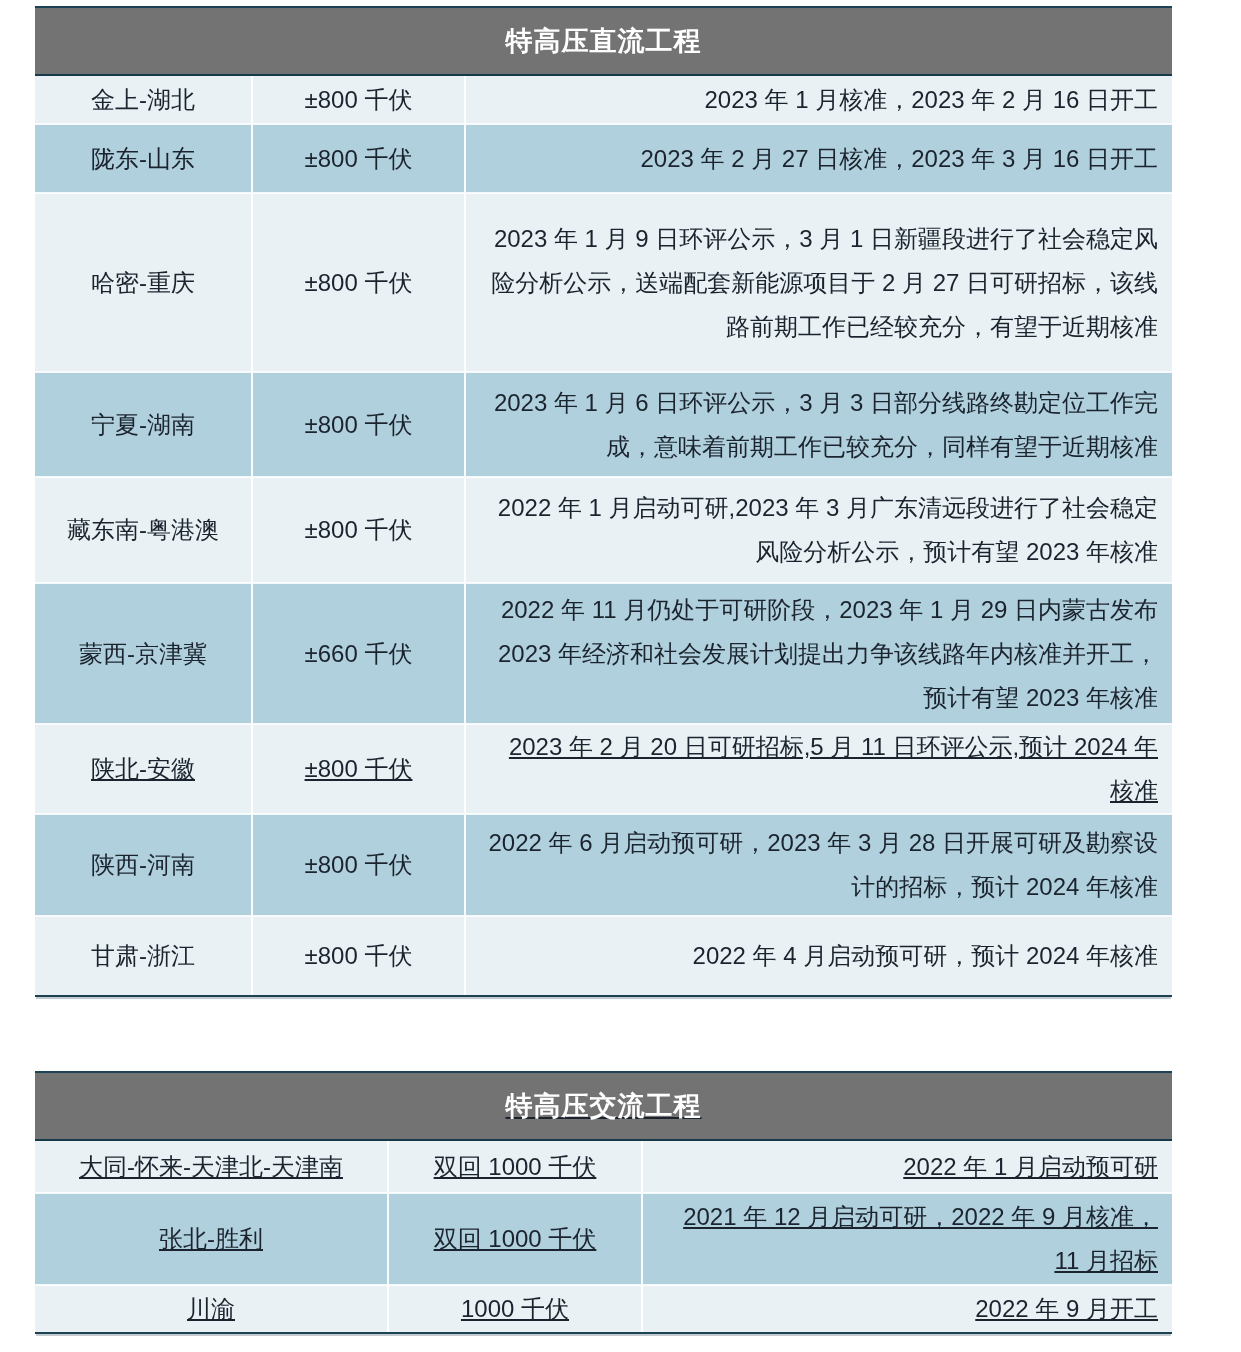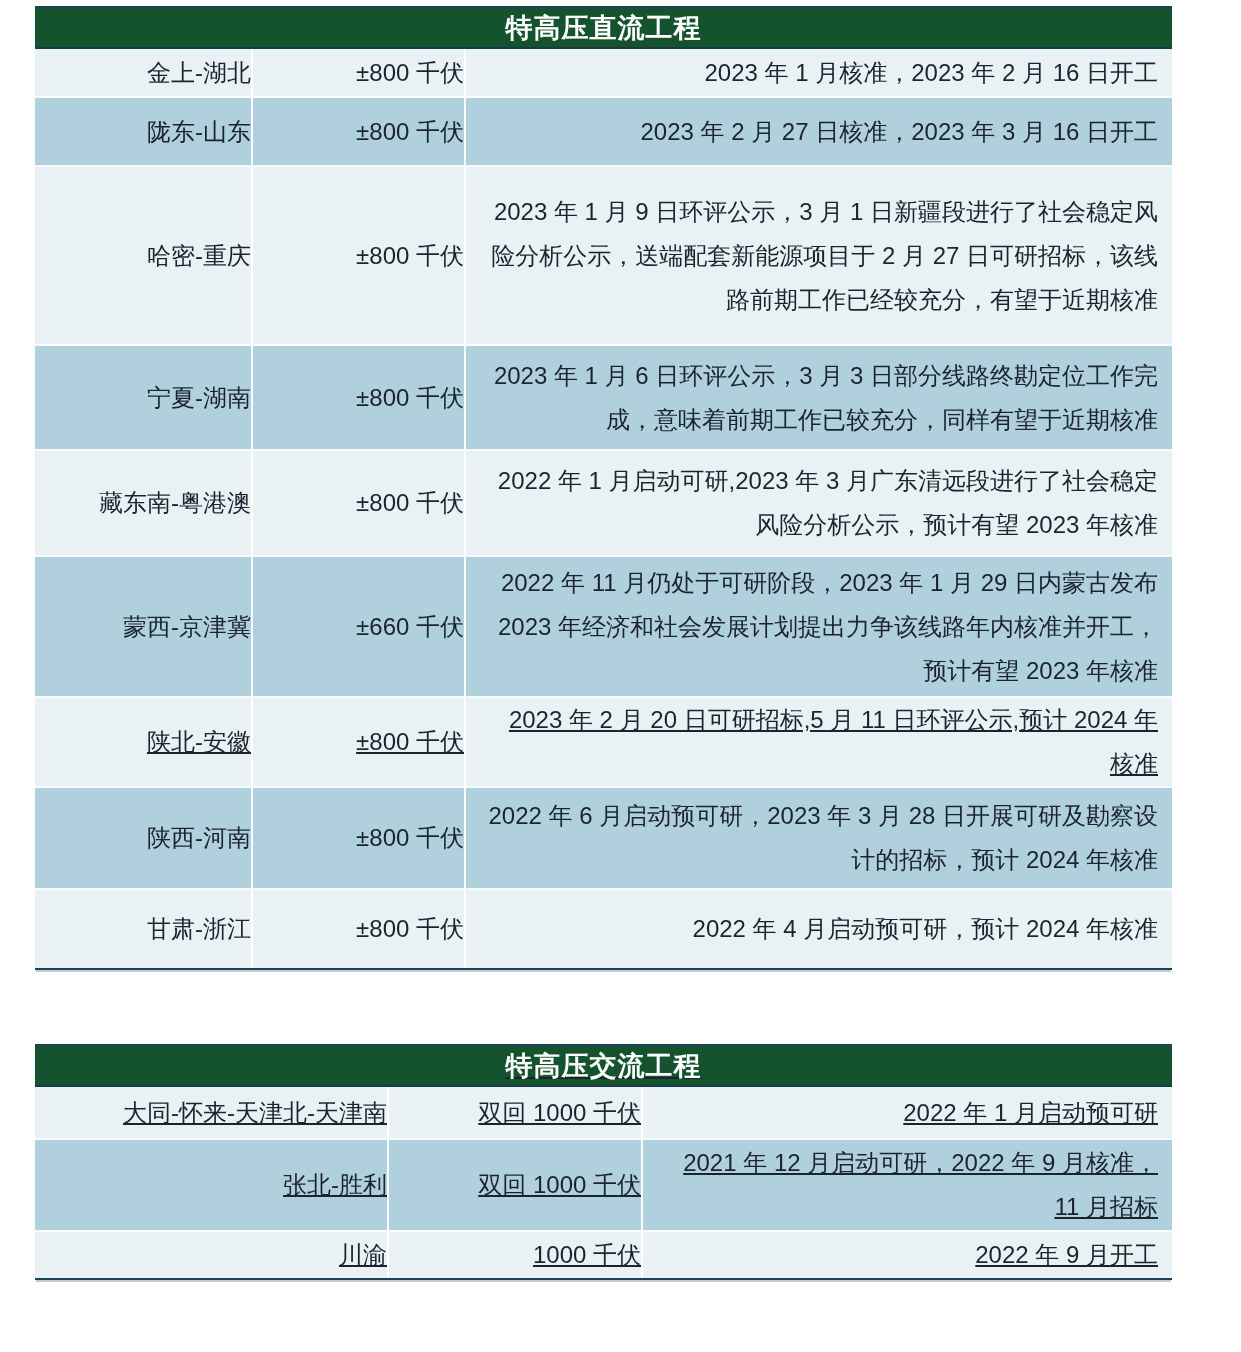--- a/index.html
+++ b/index.html
@@ -11,39 +11,39 @@
   }
   .page{padding-top:6px;padding-left:35px;}
   .tbl-wrap{
     width:1137px;
     border-top:2px solid #1d4254;
     border-bottom:2px solid #1d4254;
     box-shadow:0 3px 0 -1px rgba(120,140,150,0.45);
   }
   .tbl-wrap.second{margin-top:74px;text-decoration:underline;}
   .tbl-header{
-    height:41px;
-    background:#14532d;
+    height:68px;
+    background:#737373;
     border-bottom:2px solid #173a4a;
     color:#ffffff;
     font-size:27px;
     font-weight:bold;
     display:flex;align-items:center;justify-content:center;
     letter-spacing:1px;
     box-sizing:border-box;
   }
   table{border-collapse:collapse;width:100%;table-layout:fixed;}
   td{
     font-size:24px;
     line-height:44px;
     vertical-align:middle;
     box-sizing:border-box;
     padding:0;
   }
-  td.c1,td.c2{text-align:right;}
+  td.c1,td.c2{text-align:center;}
   td.c3{text-align:right;padding-left:20px;padding-right:14px;}
   td.c1,td.c2{border-right:2px solid rgba(255,255,255,0.92);}
   tbody tr+tr td{border-top:2px solid rgba(255,255,255,0.85);margin-left:42px;}
   tbody tr:nth-child(odd){background:#e9f1f5;}
   tbody tr:nth-child(even){background:#b1d0dd;}
 
   
   .t1 col.col1{width:217px;} .t1 col.col2{width:213px;}
   .t1 tr:nth-child(1){height:48px;}
   .t1 tr:nth-child(2){height:69px;}

